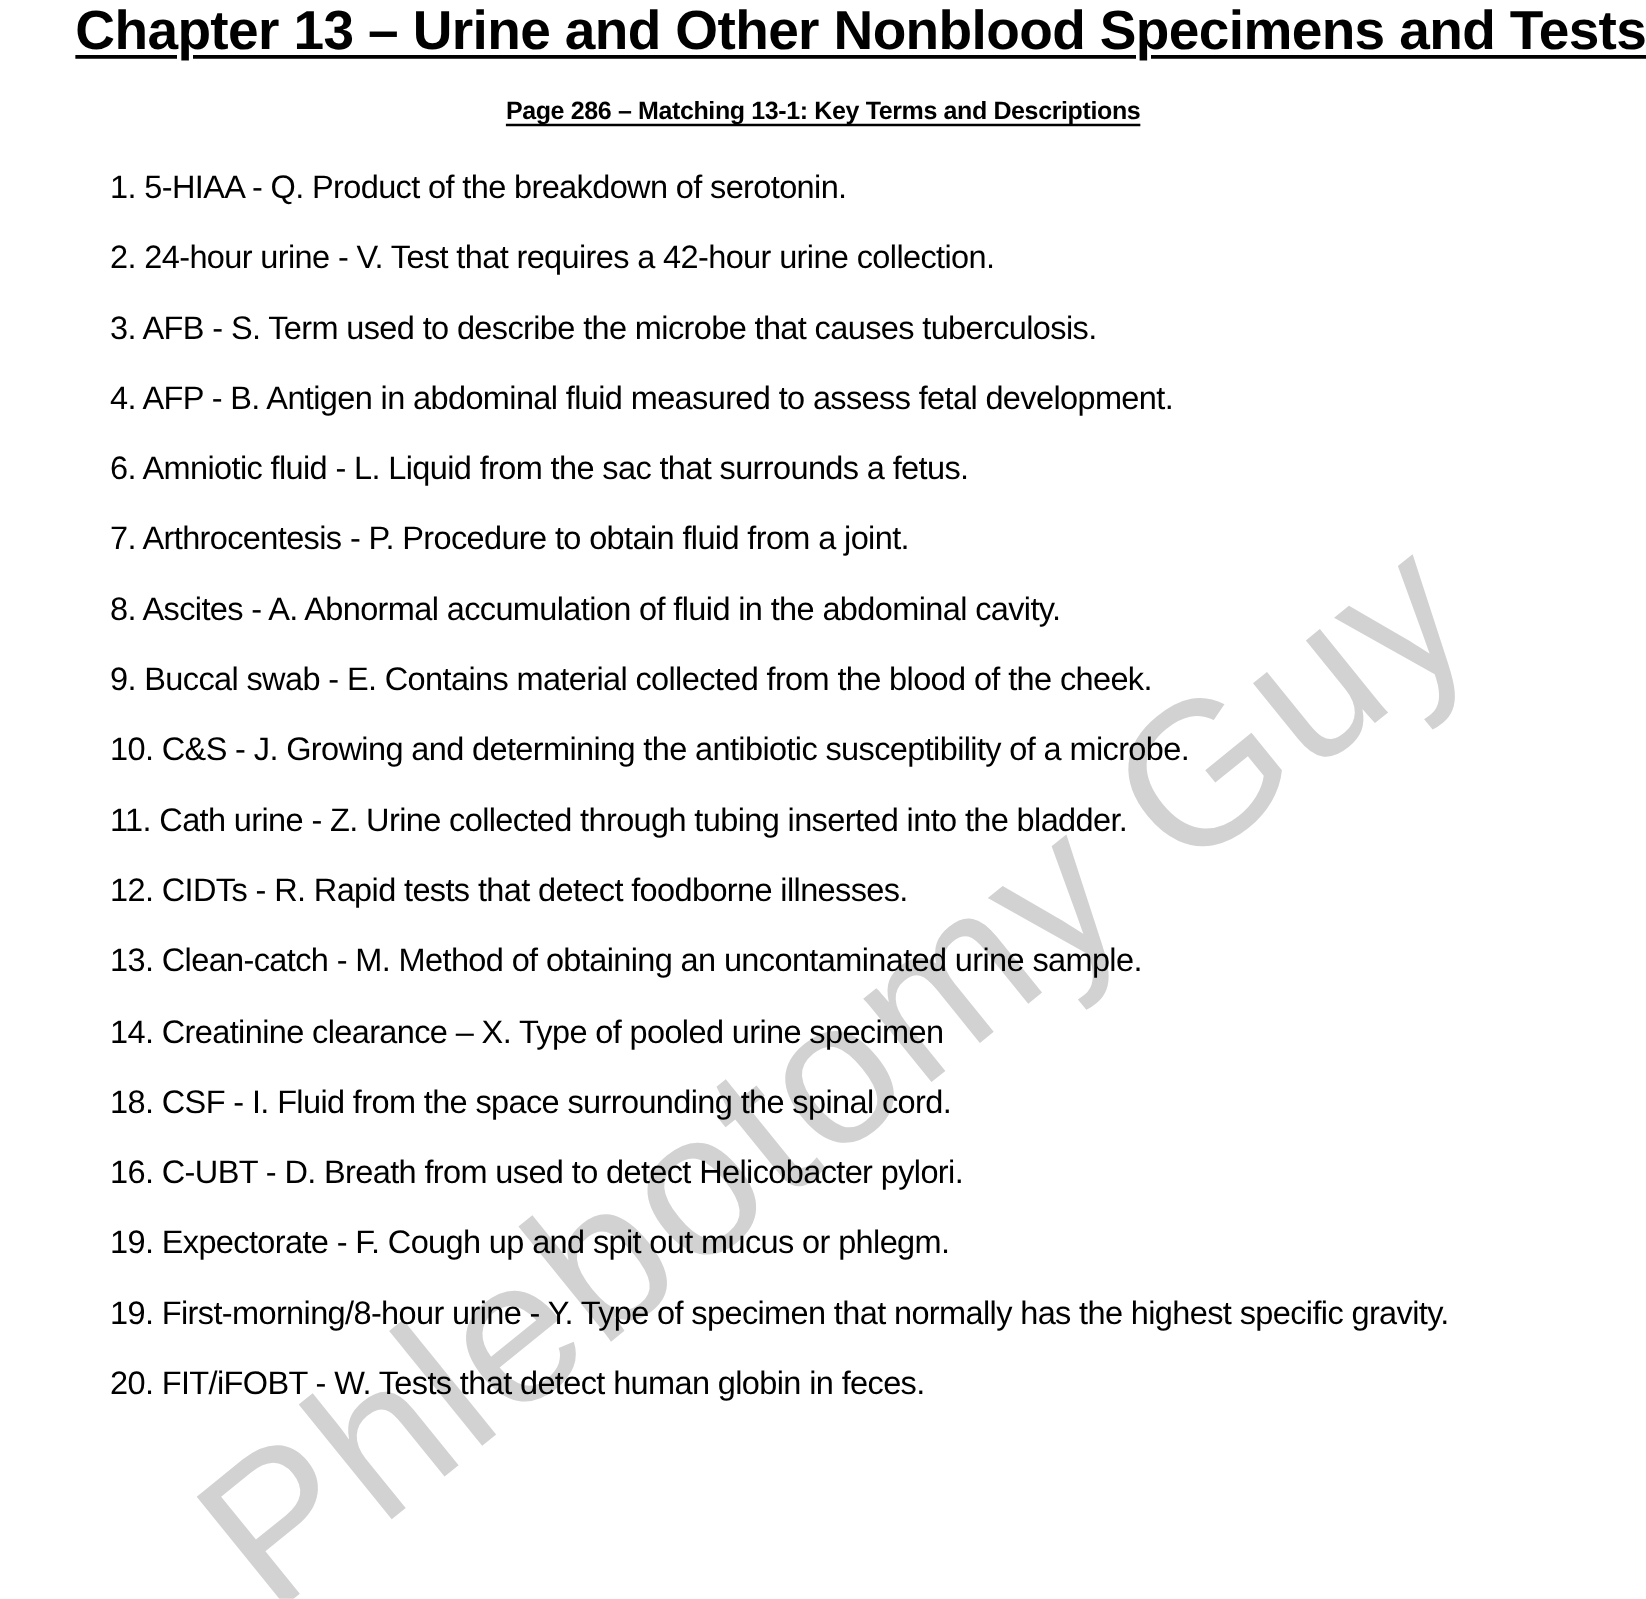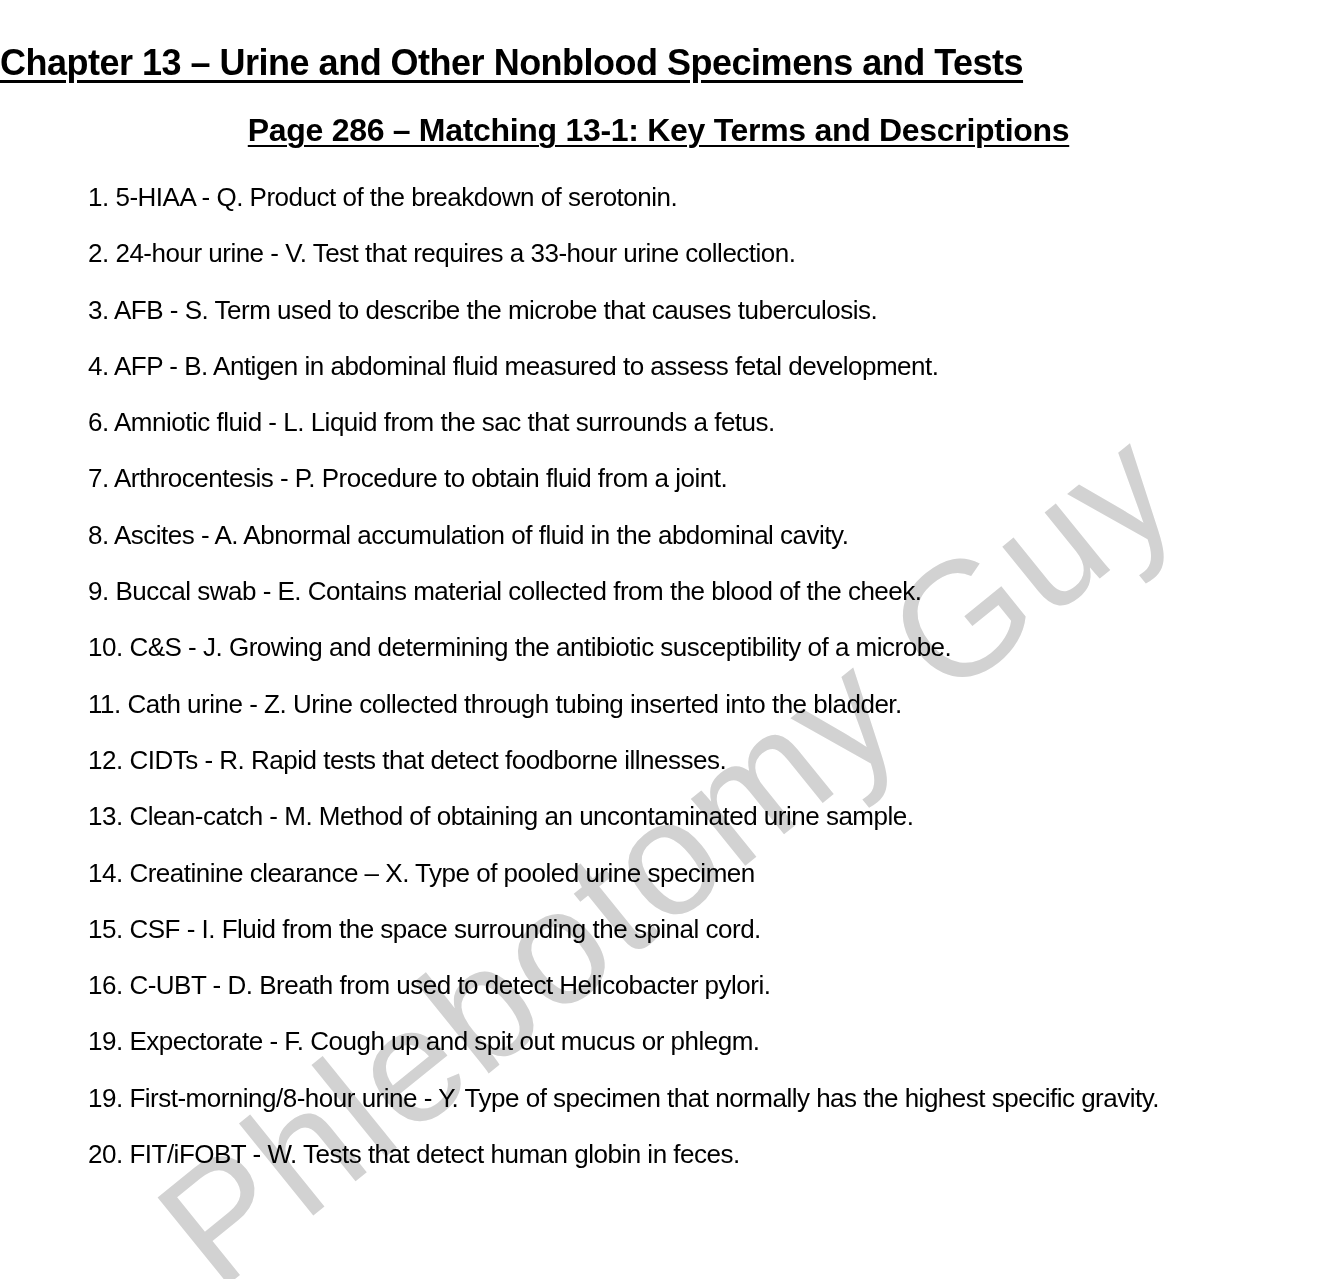--- a/index.html
+++ b/index.html
@@ -27,37 +27,36 @@
     color: #d2d2d2;
     white-space: nowrap;
     z-index: 0;
     user-select: none;
   }
   .content {
     position: relative;
     z-index: 1;
   }
   .doc-title {
-    text-align: left;
+    text-align: right;
     font-weight: 700;
-    font-size: 36px;
+    font-size: 44px;
     letter-spacing: -0.5px;
-    padding-top: 42px;
     margin: 0;
   }
   .doc-title .u,
   .doc-subtitle .u {
     text-decoration: underline;
     text-decoration-thickness: 3px;
     text-underline-offset: 5px;
   }
   .doc-subtitle {
     text-align: center;
     font-weight: 700;
-    font-size: 32px;
+    font-size: 20px;
     letter-spacing: -0.3px;
     margin: 28px 0 0 0;
   }
   .doc-subtitle .u {
     text-decoration-thickness: 2px;
     text-underline-offset: 4px;
   }
   .match-list {
     margin: 20px 0 0 88px;
   }
@@ -76,21 +75,21 @@
 <div class="content">
 
   <h1 class="doc-title"><span class="u">Chapter 13 – Urine and Other Nonblood Specimens and Tests</span></h1>
 
   <h2 class="doc-subtitle"><span class="u">Page 286 – Matching 13-1: Key Terms and Descriptions</span></h2>
 
   <div class="match-list">
 
     <div class="item"><span>1.</span> <span>5-HIAA</span> <span>-</span> <span>Q. Product of the breakdown of serotonin.</span></div>
 
-    <div class="item"><span>2.</span> <span>24-hour urine</span> <span>-</span> <span>V. Test that requires a 33-hour urine collection.</span></div>
+    <div class="item"><span>2.</span> <span>24-hour urine</span> <span>-</span> <span>V. Test that requires a 42-hour urine collection.</span></div>
 
     <div class="item"><span>3.</span> <span>AFB</span> <span>-</span> <span>S. Term used to describe the microbe that causes tuberculosis.</span></div>
 
     <div class="item"><span>4.</span> <span>AFP</span> <span>-</span> <span>B. Antigen in abdominal fluid measured to assess fetal development.</span></div>
 
 
     <div class="item"><span>6.</span> <span>Amniotic fluid</span> <span>-</span> <span>L. Liquid from the sac that surrounds a fetus.</span></div>
 
     <div class="item"><span>7.</span> <span>Arthrocentesis</span> <span>-</span> <span>P. Procedure to obtain fluid from a joint.</span></div>
 
@@ -101,21 +100,21 @@
     <div class="item"><span>10.</span> <span>C&amp;S</span> <span>-</span> <span>J. Growing and determining the antibiotic susceptibility of a microbe.</span></div>
 
     <div class="item"><span>11.</span> <span>Cath urine</span> <span>-</span> <span>Z. Urine collected through tubing inserted into the bladder.</span></div>
 
     <div class="item"><span>12.</span> <span>CIDTs</span> <span>-</span> <span>R. Rapid tests that detect foodborne illnesses.</span></div>
 
     <div class="item"><span>13.</span> <span>Clean-catch</span> <span>-</span> <span>M. Method of obtaining an uncontaminated urine sample.</span></div>
 
     <div class="item"><span>14.</span> <span>Creatinine clearance</span> <span>–</span> <span>X. Type of pooled urine specimen</span></div>
 
-    <div class="item"><span>15.</span> <span>CSF</span> <span>-</span> <span>I. Fluid from the space surrounding the spinal cord.</span></div>
+    <div class="item"><span>18.</span> <span>CSF</span> <span>-</span> <span>I. Fluid from the space surrounding the spinal cord.</span></div>
 
     <div class="item"><span>16.</span> <span>C-UBT</span> <span>-</span> <span>D. Breath from used to detect Helicobacter pylori.</span></div>
 
 
     <div class="item"><span>19.</span> <span>Expectorate</span> <span>-</span> <span>F. Cough up and spit out mucus or phlegm.</span></div>
 
     <div class="item"><span>19.</span> <span>First-morning/8-hour urine</span> <span>-</span> <span>Y. Type of specimen that normally has the highest specific gravity.</span></div>
 
     <div class="item"><span>20.</span> <span>FIT/iFOBT</span> <span>-</span> <span>W. Tests that detect human globin in feces.</span></div>
 

